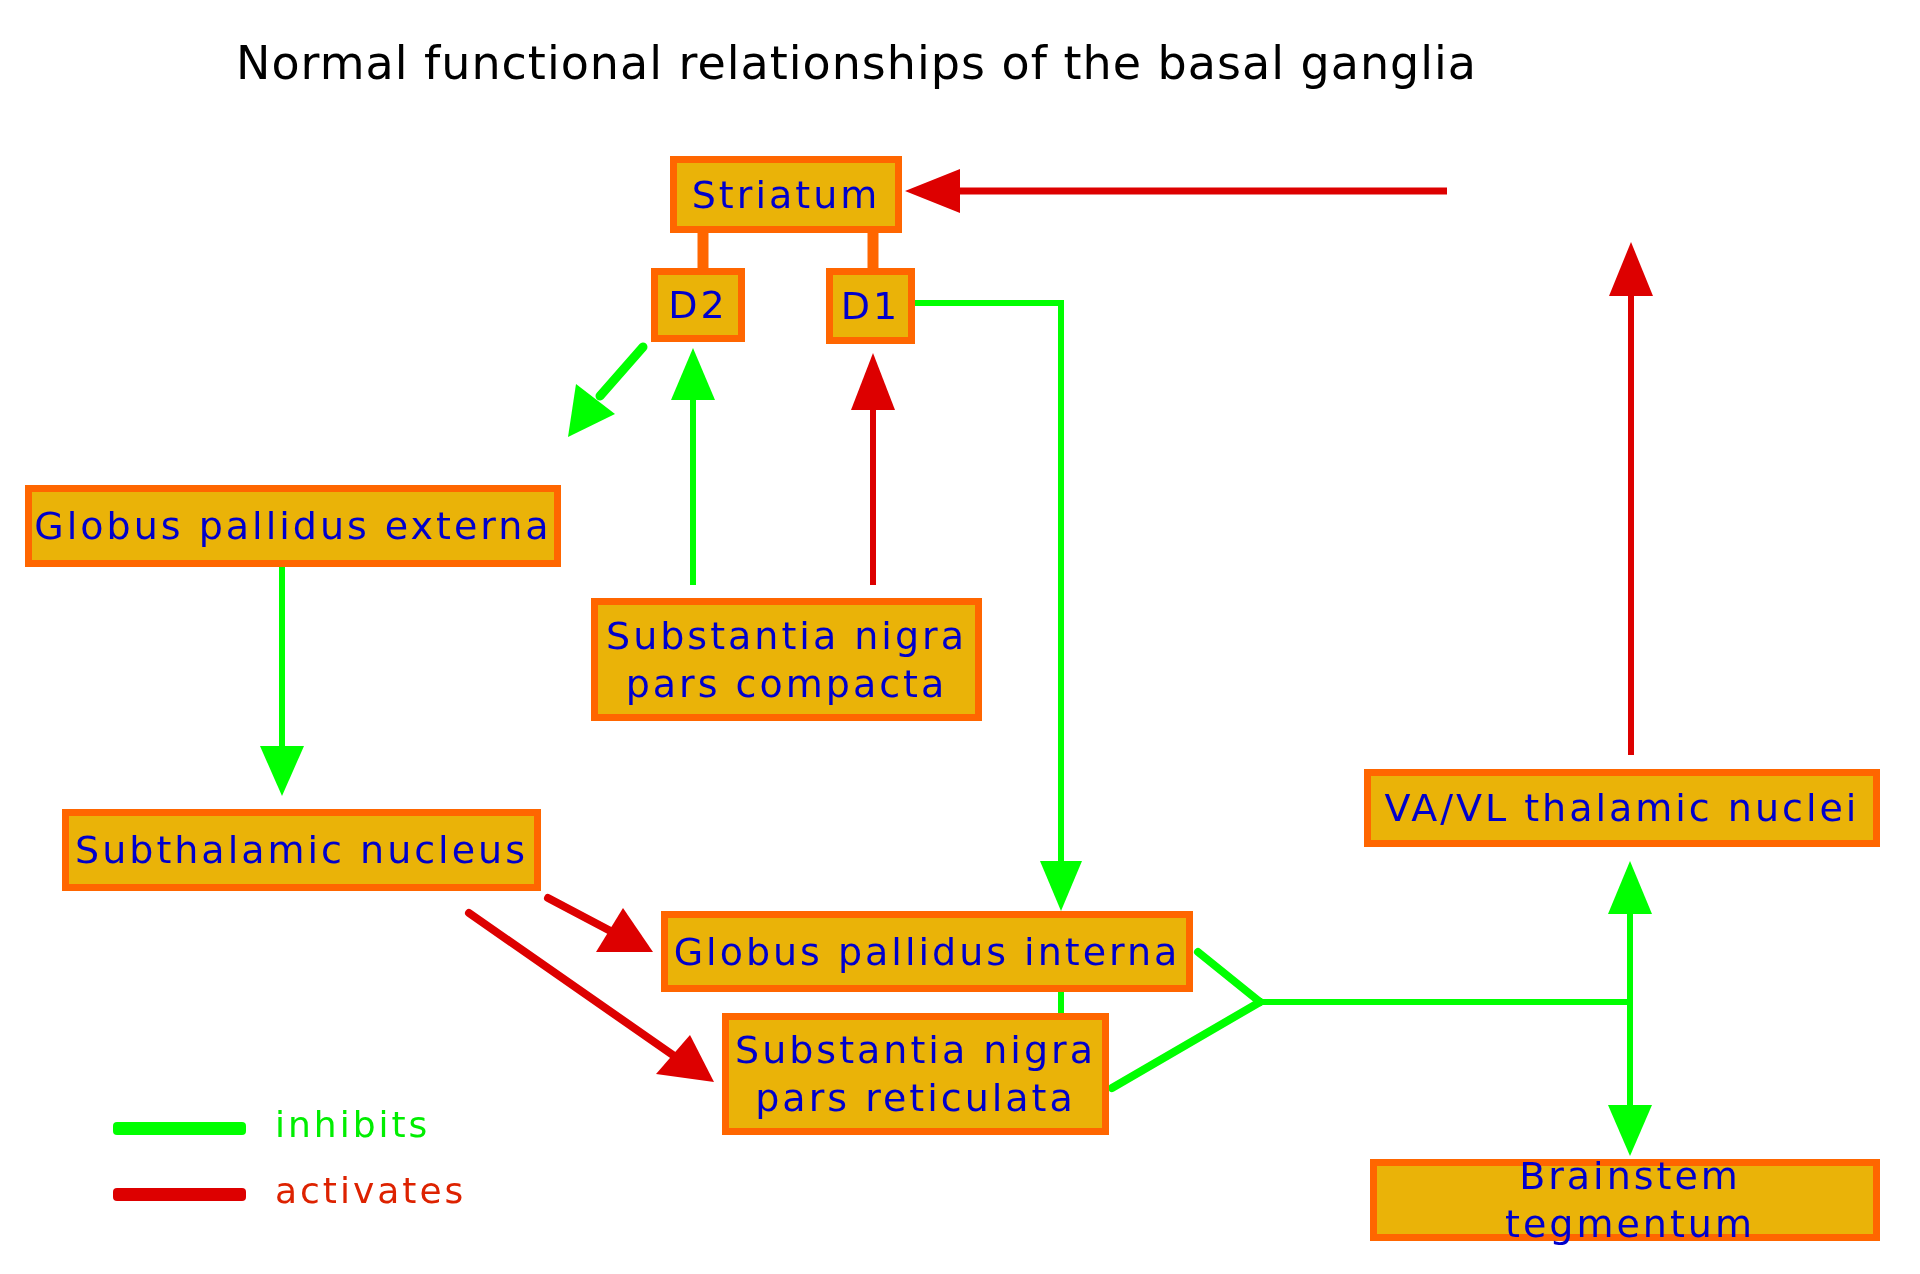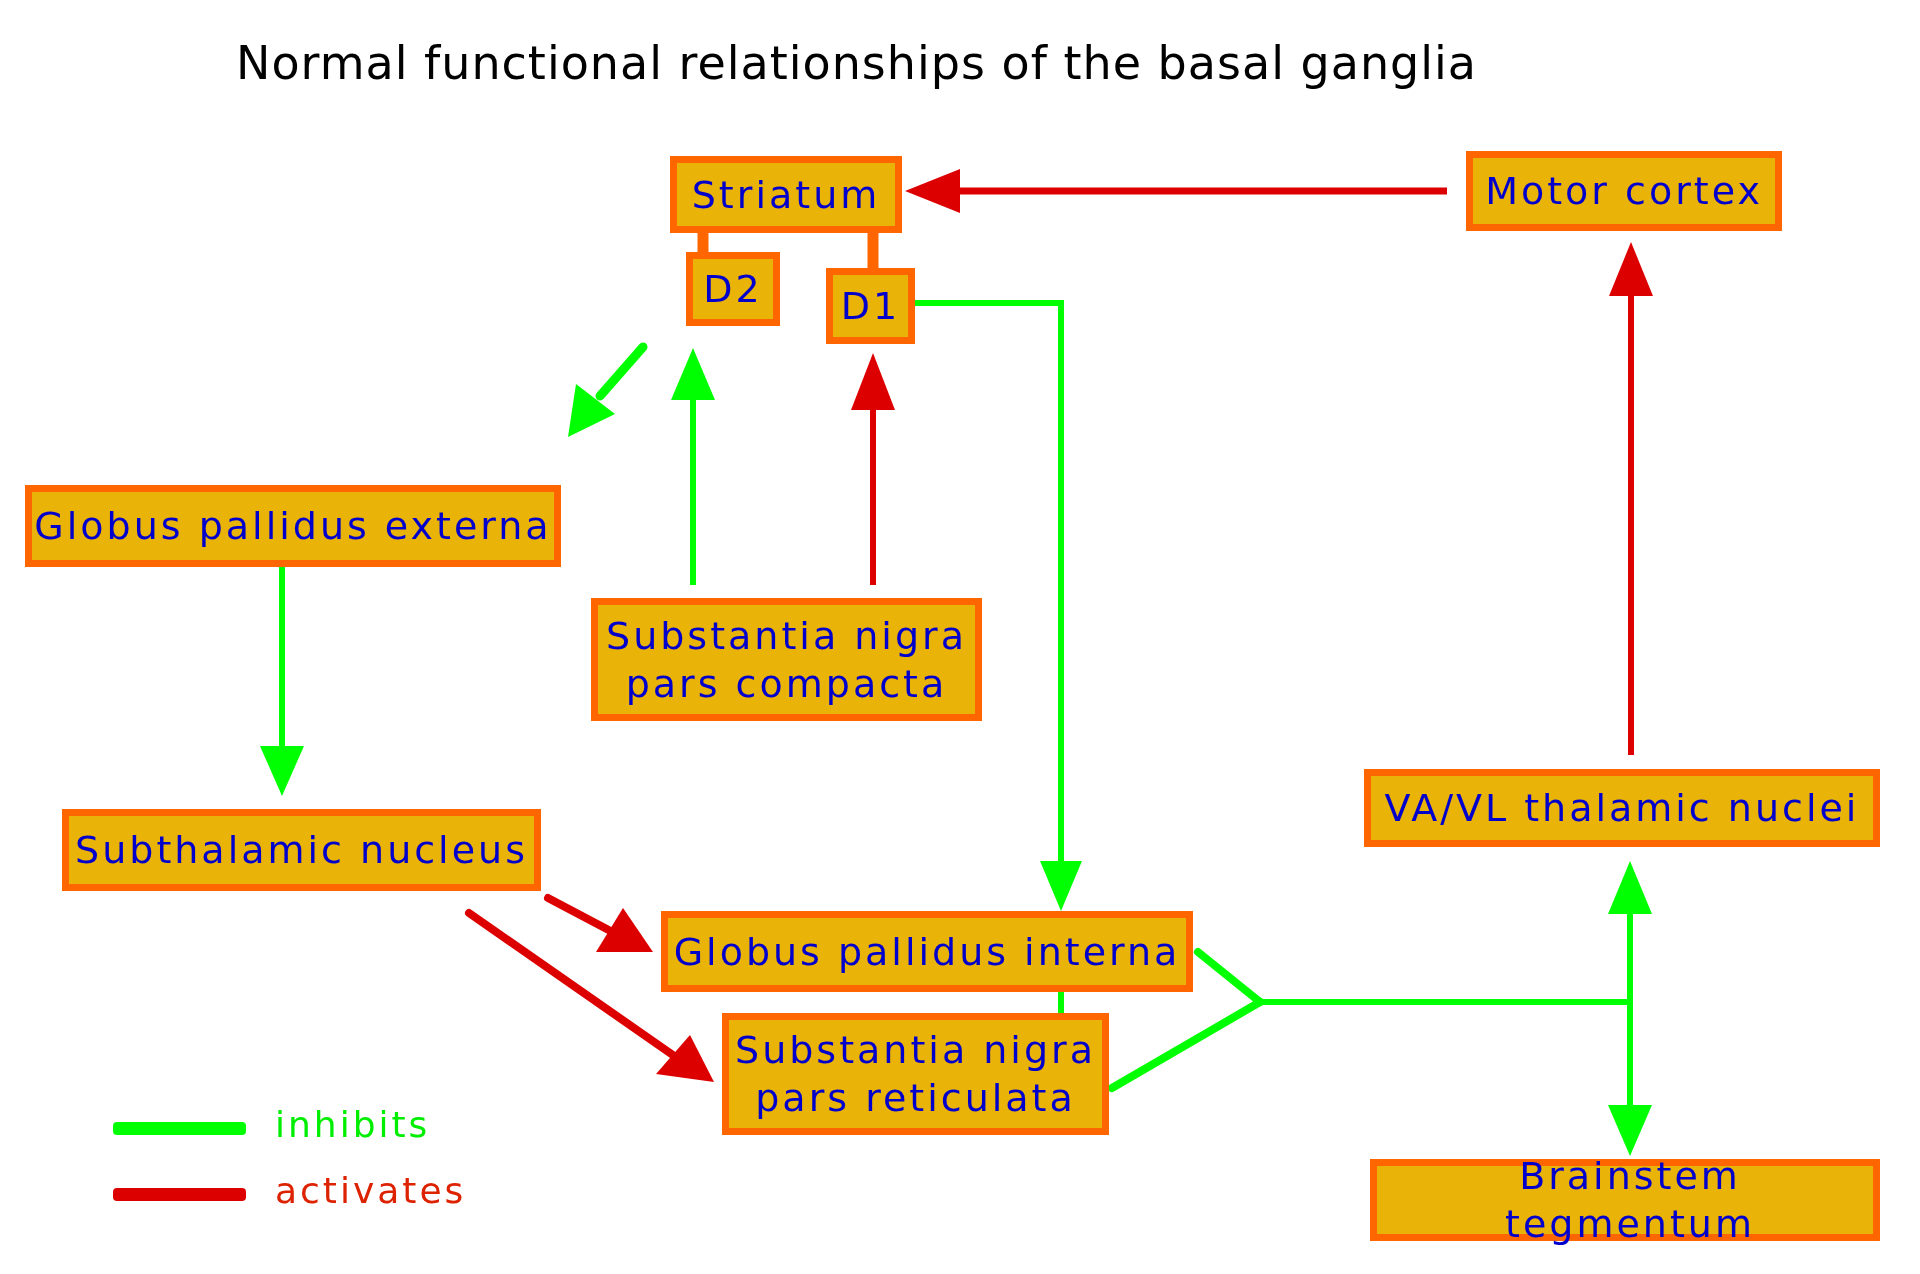--- a/index.html
+++ b/index.html
@@ -87,23 +87,22 @@
     <g>
       <line x1="1631" y1="755" x2="1631" y2="294" stroke="#dd0000" stroke-width="6"></line>
       <polygon points="1631,242 1609,296 1653,296" fill="#dd0000"></polygon>
     </g>
 
     <rect x="113" y="1122" width="133" height="13" rx="4" fill="#00ff00"></rect>
     <rect x="113" y="1188" width="133" height="13" rx="4" fill="#dd0000"></rect>
   </svg>
 
   <div class="node" style="left:670px;top:156px;width:232px;height:77px;">Striatum</div>
-  <div class="node" style="left:651px;top:252px;width:94px;height:74px;margin-left:35px;">D2</div>
+  <div class="node" style="left:651px;top:268px;width:94px;height:74px;">D2</div>
   <div class="node" style="left:826px;top:268px;width:89px;height:76px;">D1</div>
-  <div class="node" style="left:1466px;top:151px;width:316px;height:80px;">Motor cortex</div>
   <div class="node" style="left:25px;top:446px;width:536px;height:82px;margin-top:39px;">Globus pallidus externa</div>
   <div class="node" style="left:591px;top:598px;width:391px;height:123px;">Substantia nigra
 pars compacta</div>
   <div class="node" style="left:62px;top:809px;width:479px;height:82px;">Subthalamic nucleus</div>
   <div class="node" style="left:661px;top:911px;width:532px;height:81px;">Globus pallidus interna</div>
   <div class="node" style="left:722px;top:1013px;width:387px;height:122px;">Substantia nigra
 pars reticulata</div>
   <div class="node" style="left:1364px;top:769px;width:516px;height:78px;">VA/VL thalamic nuclei</div>
   <div class="node" style="left:1370px;top:1159px;width:510px;height:82px;padding-left:10px;">Brainstem tegmentum</div>
 

